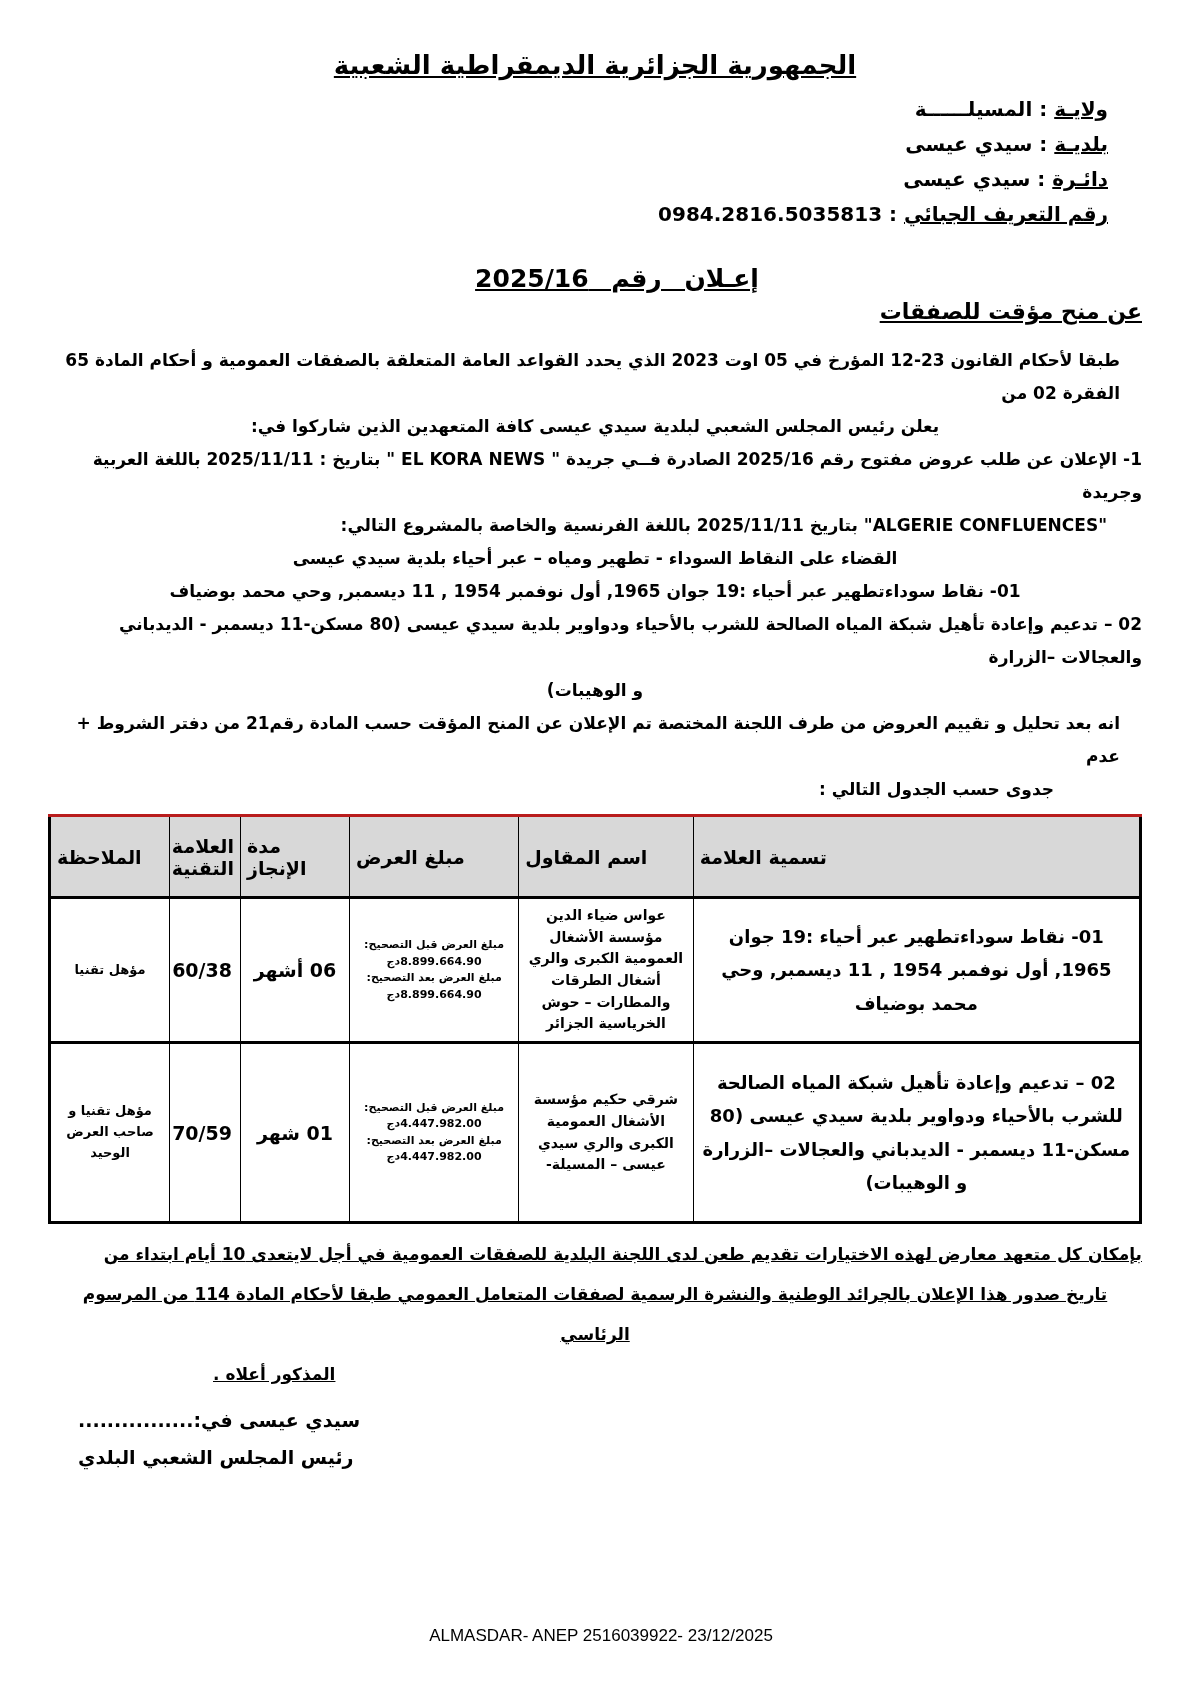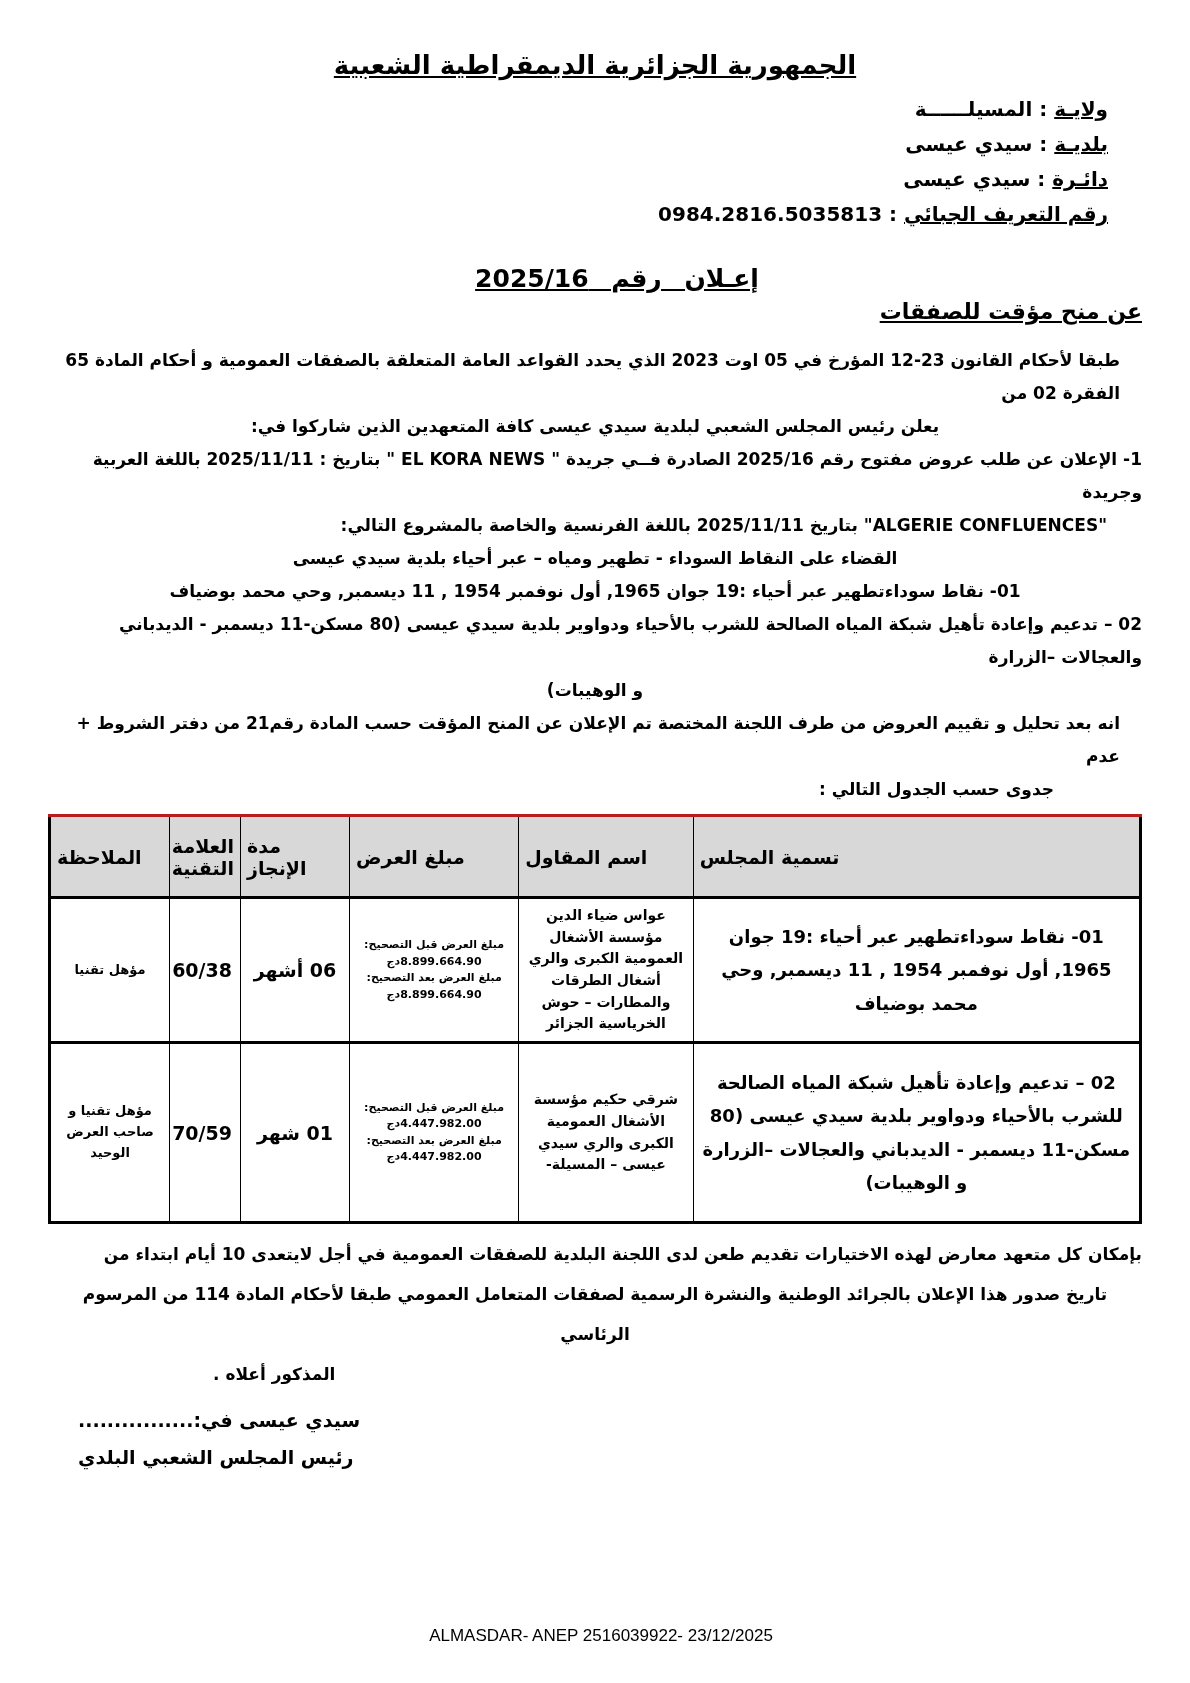--- a/index.html
+++ b/index.html
@@ -48,21 +48,21 @@
   .main-table td { text-align:center; font-weight:bold; padding:6px 8px; }
   .row-0 td { height:140px; }
   .row-1 td { height:180px; border-top:3px solid #000; }
   .project-cell { font-size:18px; line-height:1.85; }
   .contractor-cell { font-size:14px; line-height:1.55; }
   .amount-cell { font-size:11px; line-height:1.5; }
   .duration-cell { font-size:19px; }
   .mark-cell { font-size:19px; }
   .note-cell { font-size:13px; line-height:1.6; }
 
-  .footer-text { margin-top:10px; font-size:17px; font-weight:bold; line-height:40px; }
+  .footer-text { margin-top:10px; font-size:17px; font-weight:bold; line-height:40px;text-decoration:underline; }
   .al-left-indent { text-align:left; padding-left:165px; }
 
   .signature {
     margin-top:8px; margin-left:30px; margin-right:auto;
     width:max-content; text-align:left;
     font-size:19px; font-weight:bold; line-height:37px;
   }
 
   .anep {
     position:absolute; top:1626px; left:6px; width:100%;
@@ -117,21 +117,21 @@
     <colgroup>
       <col style="width:41%">
         <col style="width:16%">
         <col style="width:15.5%">
         <col style="width:10%">
         <col style="width:6.5%">
         <col style="width:11%">
     </colgroup>
     <thead>
       <tr>
-        <th>تسمية المجلس</th>
+        <th>تسمية العلامة</th>
         <th>اسم المقاول</th>
         <th>مبلغ العرض</th>
         <th>مدة الإنجاز</th>
         <th>العلامة التقنية</th>
         <th>الملاحظة</th>
       </tr>
     </thead>
     <tbody>
       <tr class="row-0">
         <td class="project-cell">01- نقاط سوداءتطهير عبر أحياء :19 جوان 1965, أول نوفمبر 1954 , 11 ديسمبر, وحي محمد بوضياف</td>

